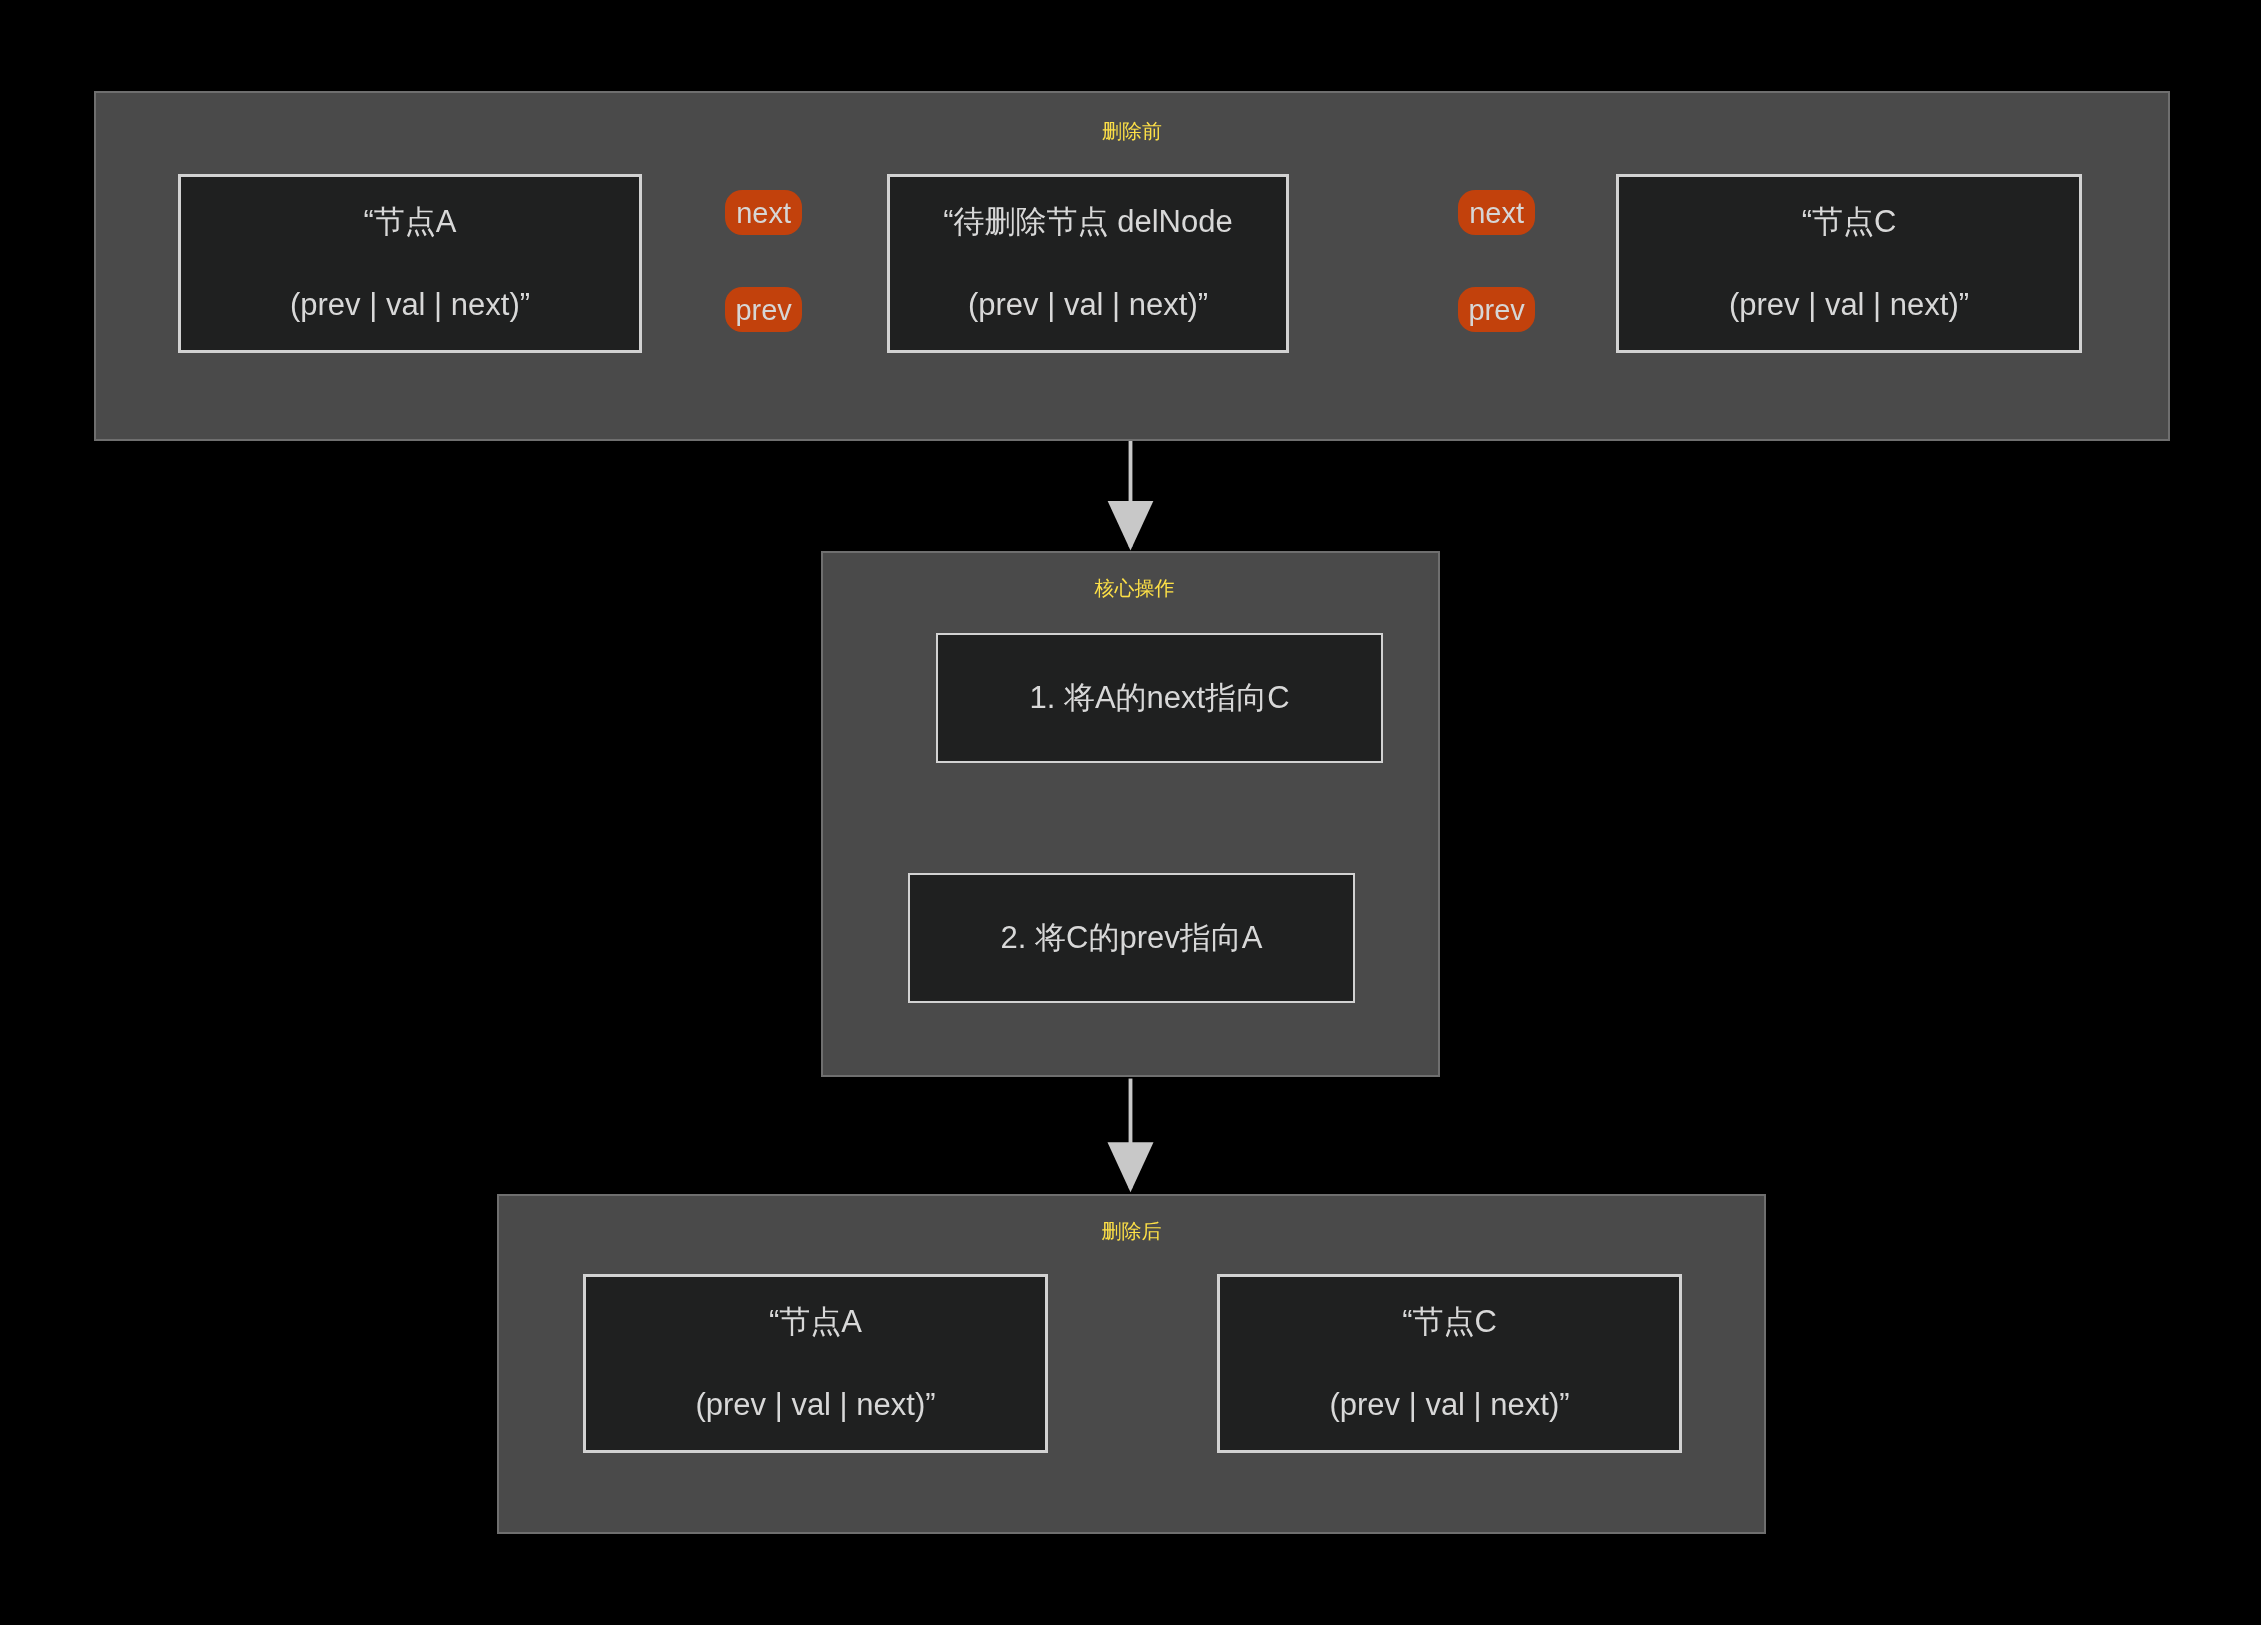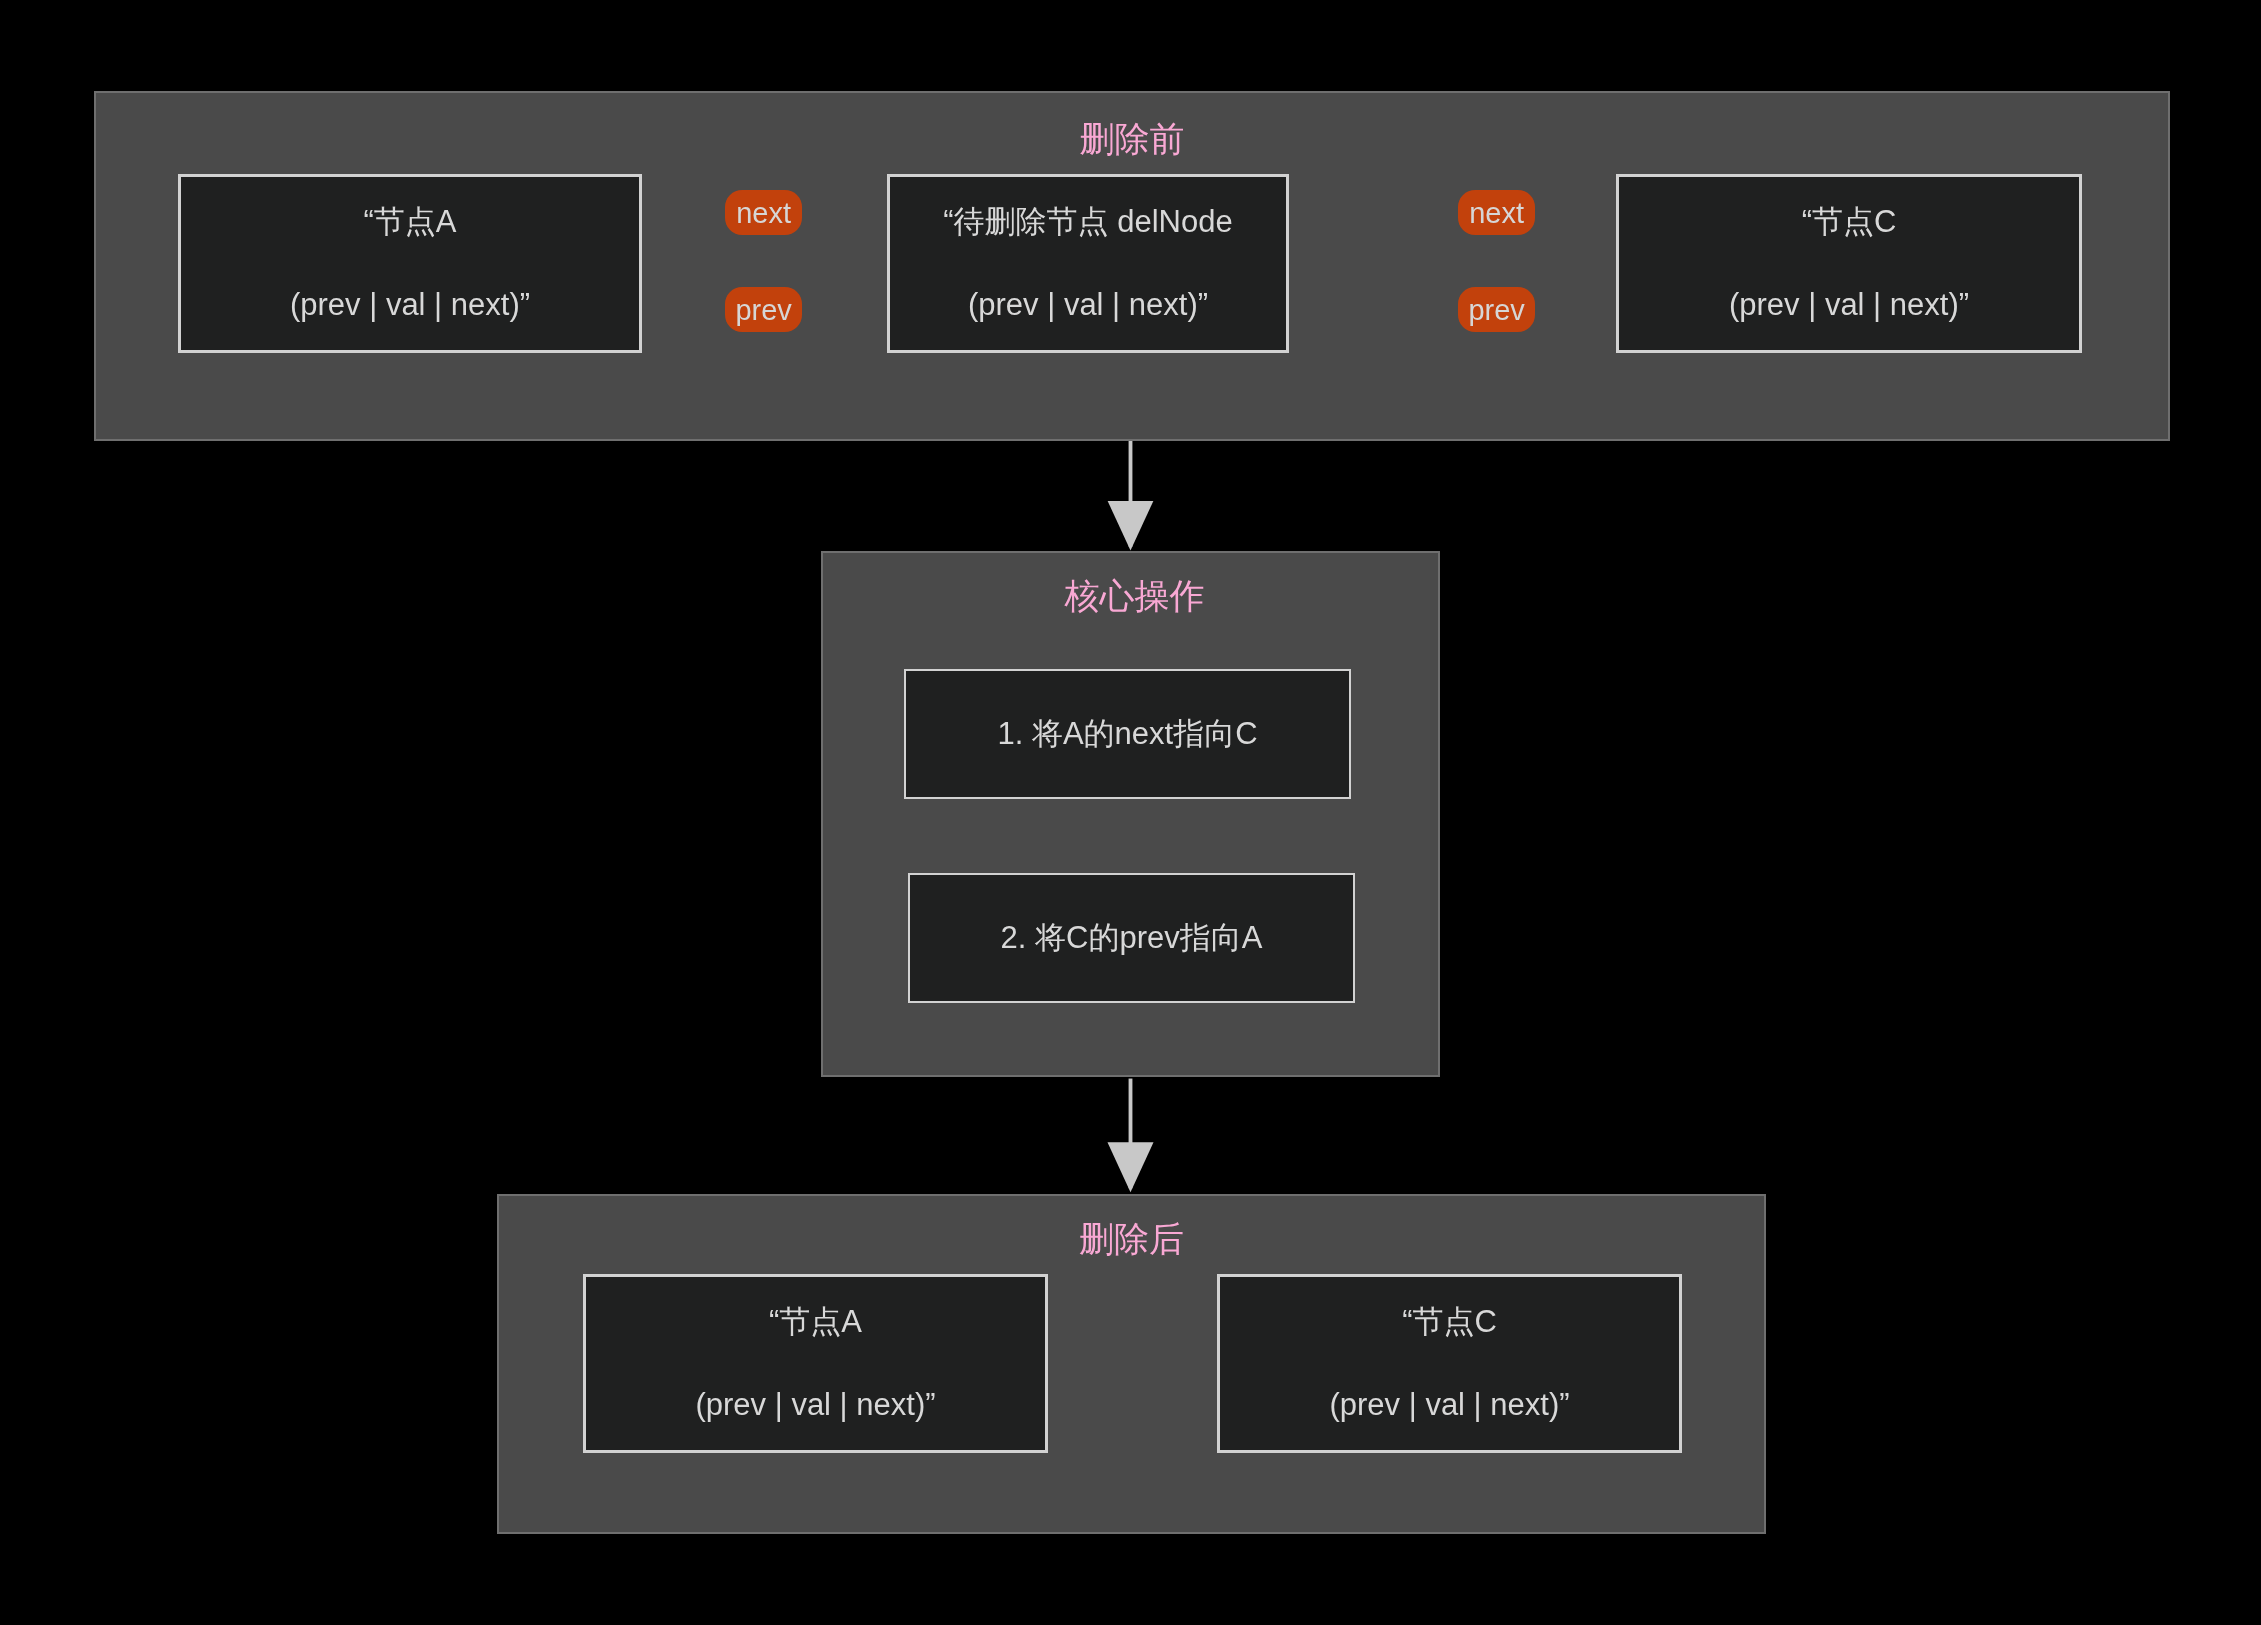--- a/index.html
+++ b/index.html
@@ -20,22 +20,22 @@
     position: absolute;
     background: #4a4a4a;
     border: 2.3px solid #6f6f6f;
     box-sizing: border-box;
   }
   .section-title {
     position: absolute;
     left: 0;
     right: 0;
     text-align: center;
-    color: #f9a8d4;
-    font-size: 35px;
+    color: #fde047;
+    font-size: 20px;
     line-height: 1;
     white-space: nowrap;
   }
 
   
   .node {
     position: absolute;
     background: #1f2020;
     border: 3.1px solid #d2d2d2;
     box-sizing: border-box;
@@ -137,21 +137,21 @@
 
 <div class="edge-label" style="left:725px; top:190px; width:68px;">next</div>
 <div class="edge-label" style="left:725px; top:287px; width:68px;">prev</div>
 <div class="edge-label" style="left:1458px; top:190px; width:68px;">next</div>
 <div class="edge-label" style="left:1458px; top:287px; width:68px;">prev</div>
 
 <div class="section" style="left:821px; top:551px; width:619px; height:526px;">
   <div class="section-title" style="top:24.6px;padding-left:8px;">核心操作</div>
 </div>
 
-<div class="step-box" style="left:904px; top:633px; width:447px; height:130px;margin-top:36px;">
+<div class="step-box" style="left:936px; top:633px; width:447px; height:130px;">
   <span>1. 将A的next指向C</span>
 </div>
 
 <div class="step-box" style="left:908px; top:873px; width:447px; height:130px;">
   <span>2. 将C的prev指向A</span>
 </div>
 
 <div class="section" style="left:497px; top:1194px; width:1269px; height:340px;">
   <div class="section-title" style="top:24.6px;">删除后</div>
 </div>

